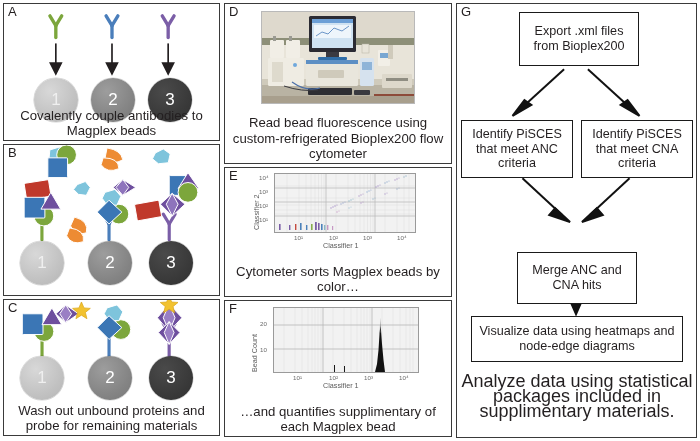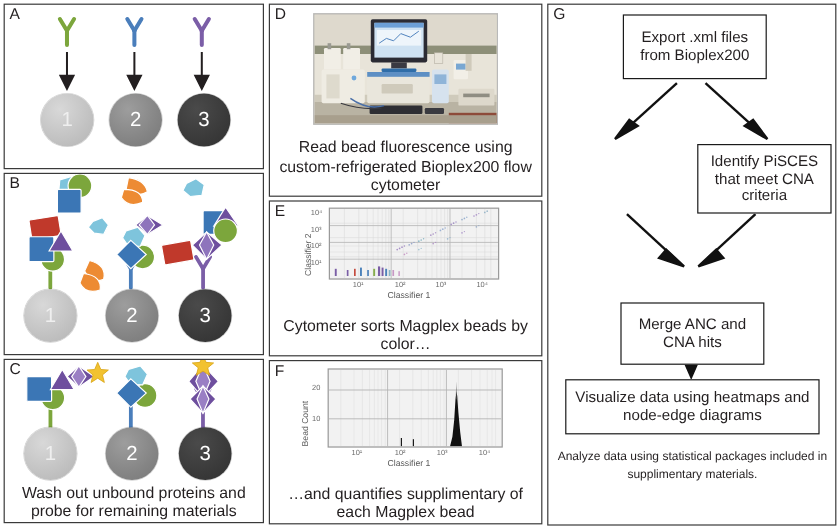--- a/index.html
+++ b/index.html
@@ -72,21 +72,21 @@
   .tick{position:absolute;font-size:6.2px;color:#6a6a6a;line-height:7px;}
   .plotbox{position:absolute;background:#f2f2f2;border:0.8px solid #9a9a9a;overflow:hidden;}
 
   
   .fbox{
     position:absolute;border:1.5px solid #1a1a1a;background:#ffffff;
     display:flex;align-items:center;justify-content:center;
     text-align:center;font-size:12.6px;line-height:14.6px;color:#231f20;
     box-sizing:border-box;padding:2px 3px;
   }
-  .ftext{position:absolute;text-align:center;font-size:10px;line-height:14.8px;color:#231f20;}
+  .ftext{position:absolute;text-align:center;font-size:18px;line-height:14.8px;color:#231f20;}
   .fsvg{position:absolute;left:0;top:0;width:100%;height:100%;pointer-events:none;}
 </style>
 </head>
 <body>
 
 <div class="figure">
 
   <div class="col col-a">
 
     <div class="panel panelA">
@@ -125,20 +125,21 @@
       <div class="bead b1" style="left:30px;top:74px;width:44px;height:44px;">
         <span>1</span>
       </div>
       <div class="bead b2" style="left:87px;top:74px;width:44px;height:44px;">
         <span>2</span>
       </div>
       <div class="bead b3" style="left:144px;top:74px;width:44px;height:44px;">
         <span>3</span>
       </div>
 
+      <div class="caption">Covalently couple antibodies to Magplex beads</div>
     </div>
 
     <div class="panel panelB">
       <div class="panel-letter">B</div>
 
       <svg class="fsvg" viewBox="0 0 217 152">
         <g stroke="#ffffff" stroke-width="1">
 
           <polygon points="46,5 56,2 61,11 55,19 45,16" fill="#7EC4DC"></polygon>
           <circle cx="63" cy="10" r="10" fill="#7CA63C"></circle>
@@ -510,20 +511,23 @@
             <polygon points="126,219 141,205 147,212"></polygon>
           <path d="M120,272 L120,300"></path>
             <polygon points="120,312 113,296 127,296"></polygon>
         </g>
       </svg>
 
       <div class="fbox" style="left:62px;top:8px;width:120px;height:54px;">
         <span>Export .xml files from Bioplex200</span>
       </div>
 
+      <div class="fbox" style="left:4px;top:116px;width:112px;height:58px;">
+        <span>Identify PiSCES that meet ANC criteria</span>
+      </div>
 
       <div class="fbox" style="left:124px;top:116px;width:112px;height:58px;">
         <span>Identify PiSCES that meet CNA criteria</span>
       </div>
 
       <div class="fbox" style="left:60px;top:220px;width:120px;height:52px;margin-top:28px;">
         <span>Merge ANC and CNA hits</span>
       </div>
 
       <div class="fbox" style="left:14px;top:312px;width:212px;height:46px;">

